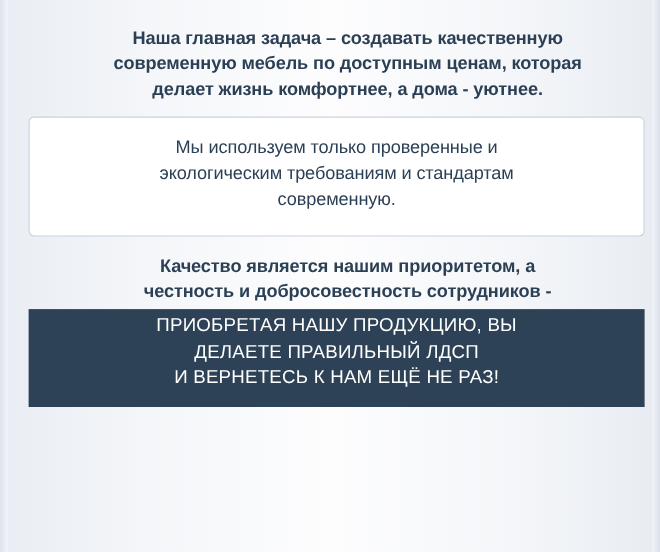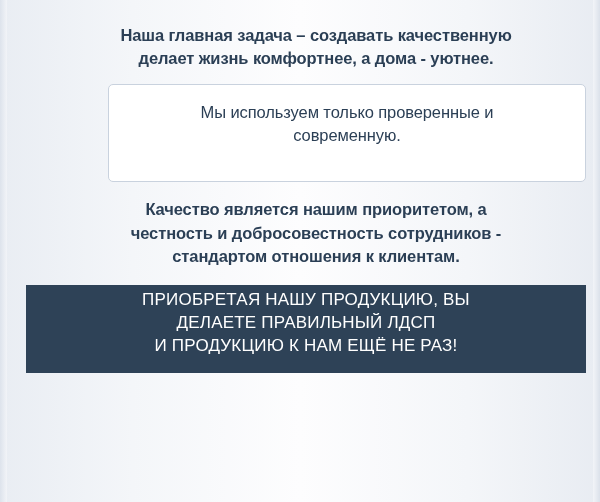--- a/index.html
+++ b/index.html
@@ -48,44 +48,44 @@
     text-align: center;
     font-size: 16.5px;
     line-height: 1.38;
     font-weight: bold;
     color: #2b3f55;
     margin: 6px 0 14px 0;
     letter-spacing: -0.1px;
   }
 
   .card {
-    width: 478px;
+    width: 560px;
     box-sizing: border-box;
     background: #ffffff;
     border: 1px solid #c9d2de;
     border-radius: 5px;
-    padding: 16px 20px 34px 20px;
+    padding: 16px 20px 20px 20px;
     margin-bottom: 16px;
   }
   .card-text {
     text-align: center;
     font-size: 16.5px;
     line-height: 1.42;
     color: #2b3f55;
     letter-spacing: -0.1px;
   }
 
   .statement {
     width: 540px;
     text-align: center;
     font-size: 16.5px;
     line-height: 1.42;
     font-weight: bold;
     color: #2b3f55;
-    margin-bottom: 16px;
+    margin-bottom: 4px;
     letter-spacing: -0.1px;
   }
 
   .banner {
     width: 560px;
     box-sizing: border-box;
     background: #2e4257;
     color: #ffffff;
     text-align: center;
     padding: 3px 10px 16px 10px;
@@ -98,35 +98,36 @@
     white-space: nowrap;
   }
 </style>
 </head>
 <body>
 
 <div class="page">
 
   <div class="intro">
     <div>Наша главная задача – создавать качественную</div>
+    <div>современную мебель по доступным ценам, которая</div>
     <div>делает жизнь комфортнее, а дома - уютнее.</div>
   </div>
 
   <div class="card">
     <div class="card-text">
       <div>Мы используем только проверенные и</div>
+      <div>экологическим требованиям и стандартам</div>
       <div>современную.</div>
     </div>
   </div>
 
   <div class="statement">
     <div>Качество является нашим приоритетом, а</div>
     <div>честность и добросовестность сотрудников -</div>
-    <div>стандартом отношения к клиентам.</div>
   </div>
 
   <div class="banner">
     <div>ПРИОБРЕТАЯ НАШУ ПРОДУКЦИЮ, ВЫ</div>
     <div>ДЕЛАЕТЕ ПРАВИЛЬНЫЙ ЛДСП</div>
-    <div>И ПРОДУКЦИЮ К НАМ ЕЩЁ НЕ РАЗ!</div>
+    <div>И ВЕРНЕТЕСЬ К НАМ ЕЩЁ НЕ РАЗ!</div>
   </div>
 
 </div>
 
 </body></html>

